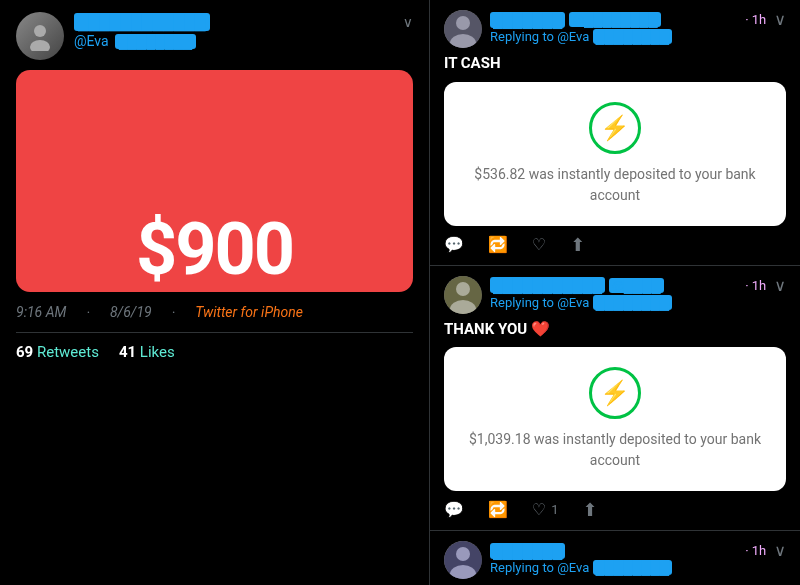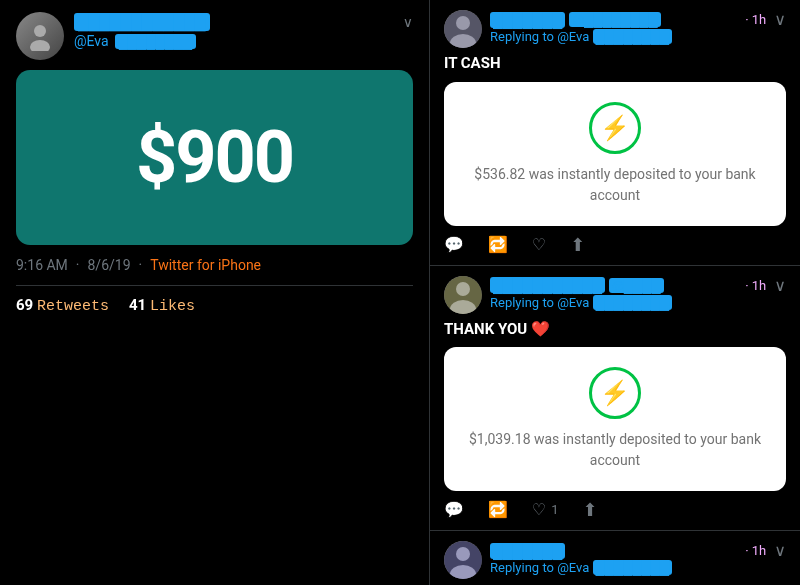--- a/index.html
+++ b/index.html
@@ -84,43 +84,44 @@
     }
 
     .tweet-text {
       color: #fff;
       font-size: 20px;
       line-height: 1.4;
       margin-bottom: 12px;
     }
 
     .cashapp-image {
-      background: #0f766e;
+      background: #ef4444;
       border-radius: 14px;
-      height: 175px;
-      display: flex;
-      align-items: center;
+      height: 222px;
+      display: flex;
+      align-items: flex-end;
       justify-content: center;
       margin-bottom: 12px;
     }
 
     .cashapp-amount {
       color: #fff;
       font-size: 72px;
       font-weight: 700;
       letter-spacing: -2px;
     }
 
     .tweet-meta {
       color: #6e767d;
       font-size: 14px;
       margin-bottom: 12px;
       display: flex;
       align-items: center;
-      gap: 8px;
+      gap: 20px;
+      font-style: italic;
     }
 
     .tweet-meta .dot {
       color: #6e767d;
     }
 
     .tweet-meta .platform {
       color: #f97316;
     }
 
@@ -131,22 +132,21 @@
     }
 
     .tweet-stats {
       color: #fff;
       font-size: 15px;
       display: flex;
       gap: 20px;
     }
 
     .tweet-stats span {
-      color: #fdba74;
-      font-family: Liberation Mono, monospace;
+      color: #5eead4;
     }
 
     .tweet-stats strong {
       color: #fff;
     }
 
     
     .right-panel {
       flex: 1;
       background: #000;

